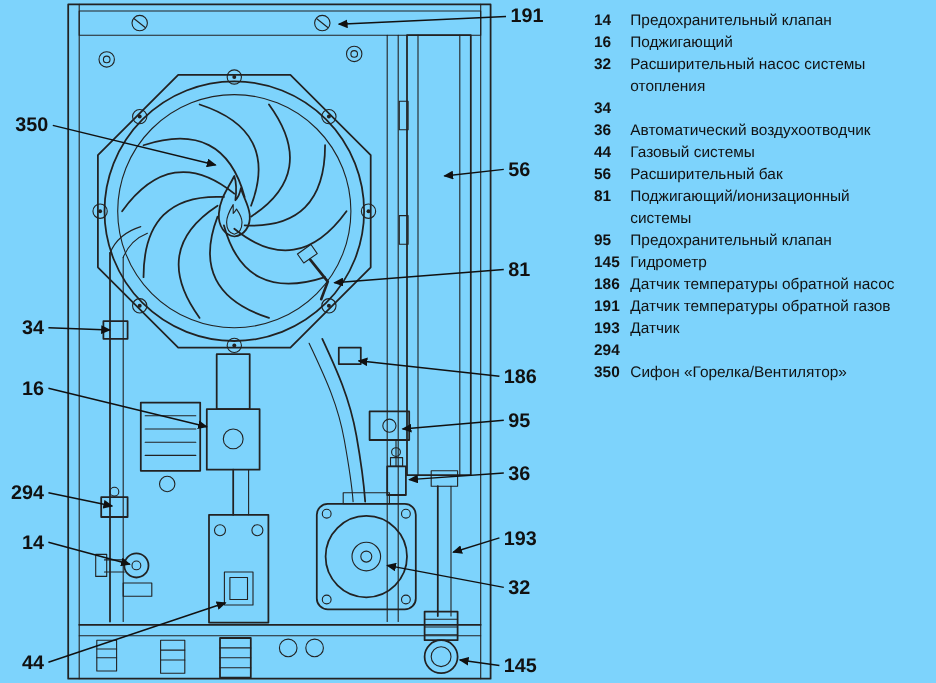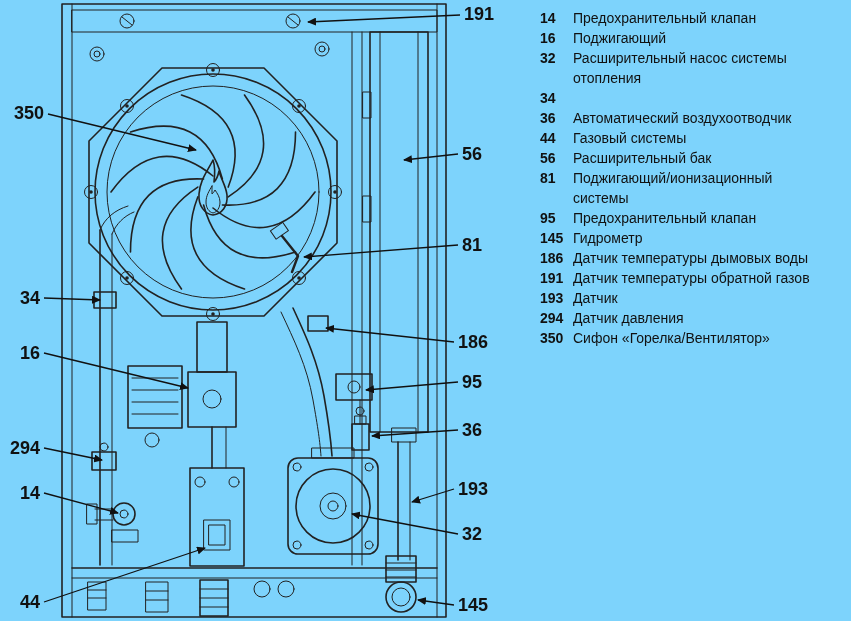--- a/index.html
+++ b/index.html
@@ -293,33 +293,32 @@
     <div class="legend-row">
       <span class="legend-num">95</span>
       <span class="legend-desc">Предохранительный клапан</span>
     </div>
     <div class="legend-row">
       <span class="legend-num">145</span>
       <span class="legend-desc">Гидрометр</span>
     </div>
     <div class="legend-row">
       <span class="legend-num">186</span>
-      <span class="legend-desc">Датчик температуры дымовых воды</span>
+      <span class="legend-desc">Датчик температуры обратной насос</span>
     </div>
     <div class="legend-row">
       <span class="legend-num">191</span>
       <span class="legend-desc">Датчик температуры обратной газов</span>
     </div>
     <div class="legend-row">
       <span class="legend-num">193</span>
       <span class="legend-desc">Датчик</span>
     </div>
     <div class="legend-row">
       <span class="legend-num">294</span>
-      <span class="legend-desc">Датчик давления</span>
     </div>
     <div class="legend-row">
       <span class="legend-num">350</span>
       <span class="legend-desc">Сифон «Горелка/Вентилятор»</span>
     </div>
   </div>
 
 </div>
 
 </body></html>

